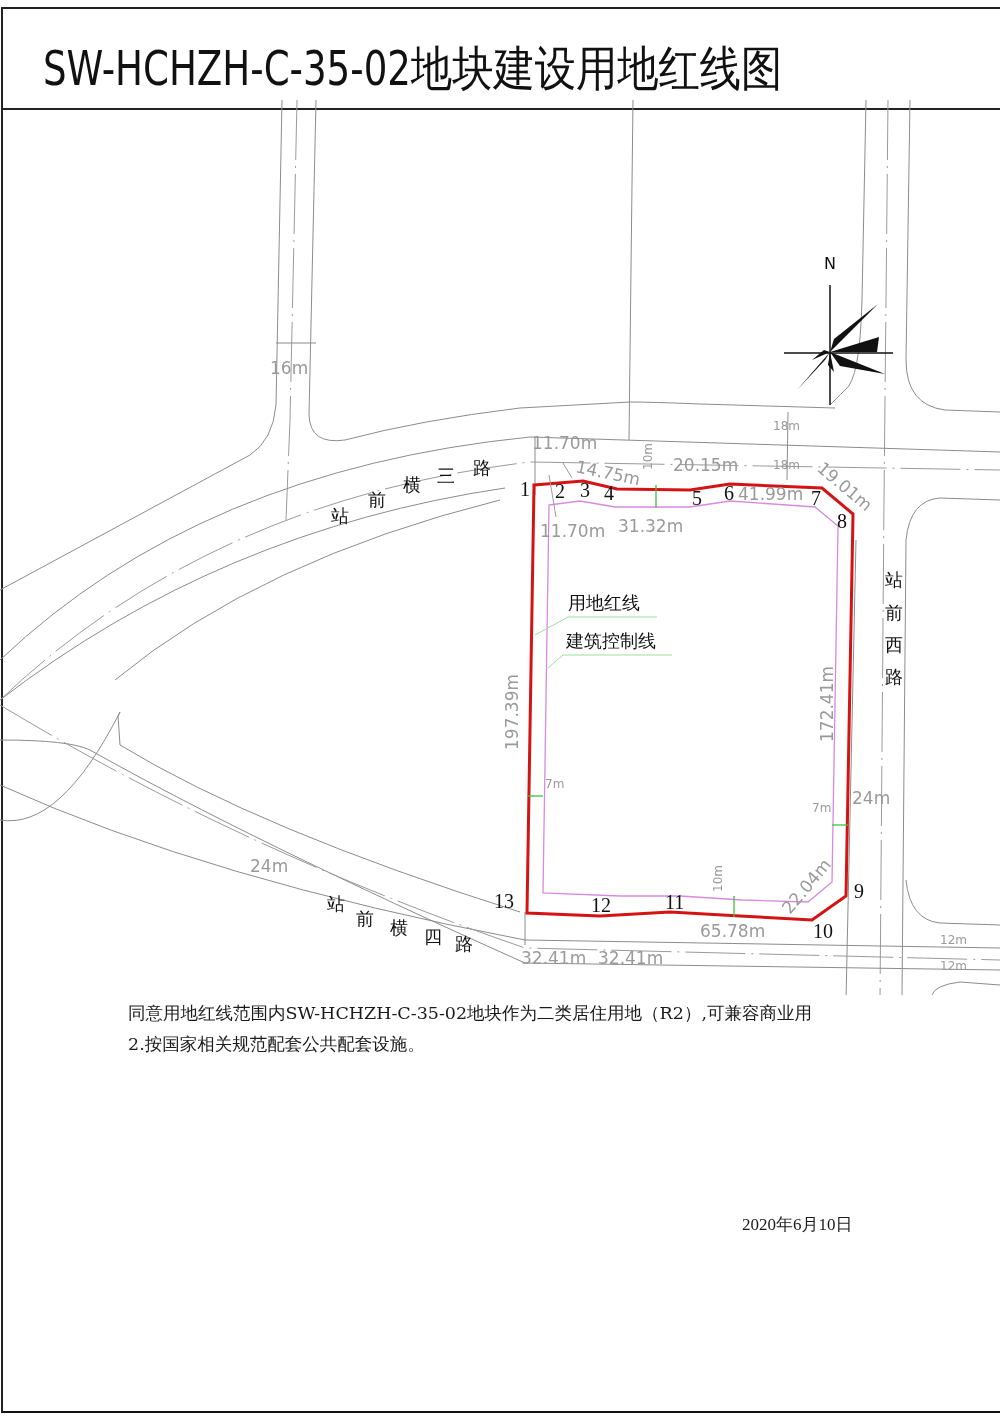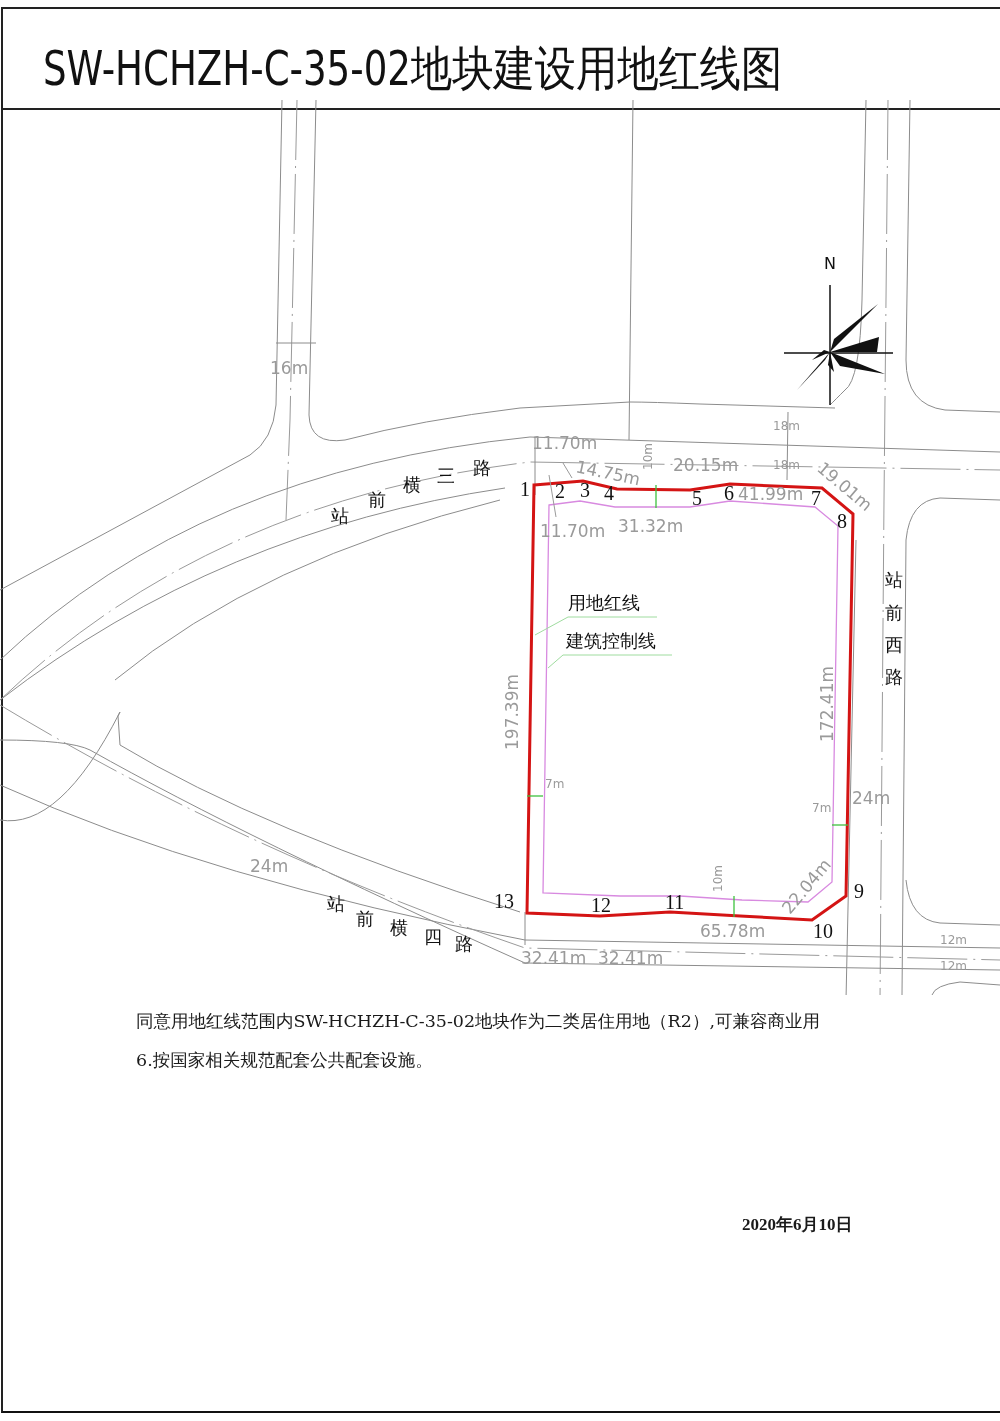--- a/index.html
+++ b/index.html
@@ -3,23 +3,23 @@
 <meta charset="utf-8">
 <style>
   html, body { margin: 0; padding: 0; background: #ffffff; }
   body { width: 1000px; height: 1421px; position: relative; overflow: hidden; font-family: "DejaVu Serif", "Liberation Serif", serif; }
   .sheet { position: absolute; left: 0; top: 0; width: 1000px; height: 1421px; }
   .frame { position: absolute; left: 1px; top: 7px; width: 1000px; height: 1406px; border-left: 2px solid #222; border-top: 2px solid #222; border-bottom: 2px solid #111; box-sizing: border-box; }
   .title-row { position: absolute; left: 1px; top: 22px; width: 999px; height: 88px; border-bottom: 2px solid #222; box-sizing: border-box; }
   .title { position: absolute; left: 42px; top: 18px; font-family: "Liberation Sans Narrow", "DejaVu Sans Condensed", "DejaVu Sans", sans-serif; font-size: 48px; line-height: 56px; color: #111; letter-spacing: 0px; transform: scaleX(0.86); transform-origin: left center; white-space: nowrap; }
   .map { position: absolute; left: 0; top: 95px; width: 1000px; height: 900px; }
   .notes { position: absolute; left: 88px; top: 996px; width: 840px; font-family: "DejaVu Serif", "Liberation Serif", serif; font-size: 17.5px; line-height: 27px; color: #1a1a1a; }
-  .notes p { margin: 12px; white-space: nowrap; }
+  .notes p { margin: 4px; white-space: nowrap; }
   .indent { padding-left: 36px; }
-  .date { position: absolute; left: 742px; top: 1213px; font-family: "Liberation Serif", "DejaVu Serif", serif; font-size: 17px; color: #1a1a1a; font-weight: bold; }
+  .date { position: absolute; left: 742px; top: 1213px; font-family: "Liberation Serif", "DejaVu Serif", serif; font-size: 17px; color: #1a1a1a; }
   svg text { font-family: "DejaVu Sans", "Liberation Sans", sans-serif; }
   .road { fill: none; stroke: #8c8c8c; stroke-width: 1; }
   .center { fill: none; stroke: #9a9a9a; stroke-width: 1; stroke-dasharray: 60 6 2 6; }
   .dim { fill: #9a9a9a; font-size: 17px; }
   .dim-sm { fill: #9a9a9a; font-size: 12px; }
   .pt { fill: #111; font-family: "Liberation Serif", "DejaVu Serif", serif; font-size: 20px; }
   .roadname { fill: #111; font-family: "DejaVu Sans", sans-serif; font-size: 18px; }
   .legend-t { fill: #111; font-size: 18px; font-family: "DejaVu Sans", sans-serif; }
 </style>
 </head>
@@ -162,17 +162,17 @@
       <polygon points="830,352 879,337 877,352" fill="#111"></polygon>
       <polygon points="830,352 885,374 840,366" fill="#111"></polygon>
       <polygon points="830,352 797,390 825,360" fill="#111"></polygon>
       <polygon points="830,352 812,360 824,350" fill="#111"></polygon>
       <polygon points="830,352 834,372 828,365" fill="#111"></polygon>
     </g>
   </svg>
 
   <div class="notes">
     <p class="indent">同意用地红线范围内SW-HCHZH-C-35-02地块作为二类居住用地（R2）,可兼容商业用</p>
-    <p class="indent">6.按国家相关规范配套公共配套设施。</p>
+    <p class="indent">2.按国家相关规范配套公共配套设施。</p>
   </div>
 
   <div class="date">2020年6月10日</div>
 </div>
 
 </body></html>

